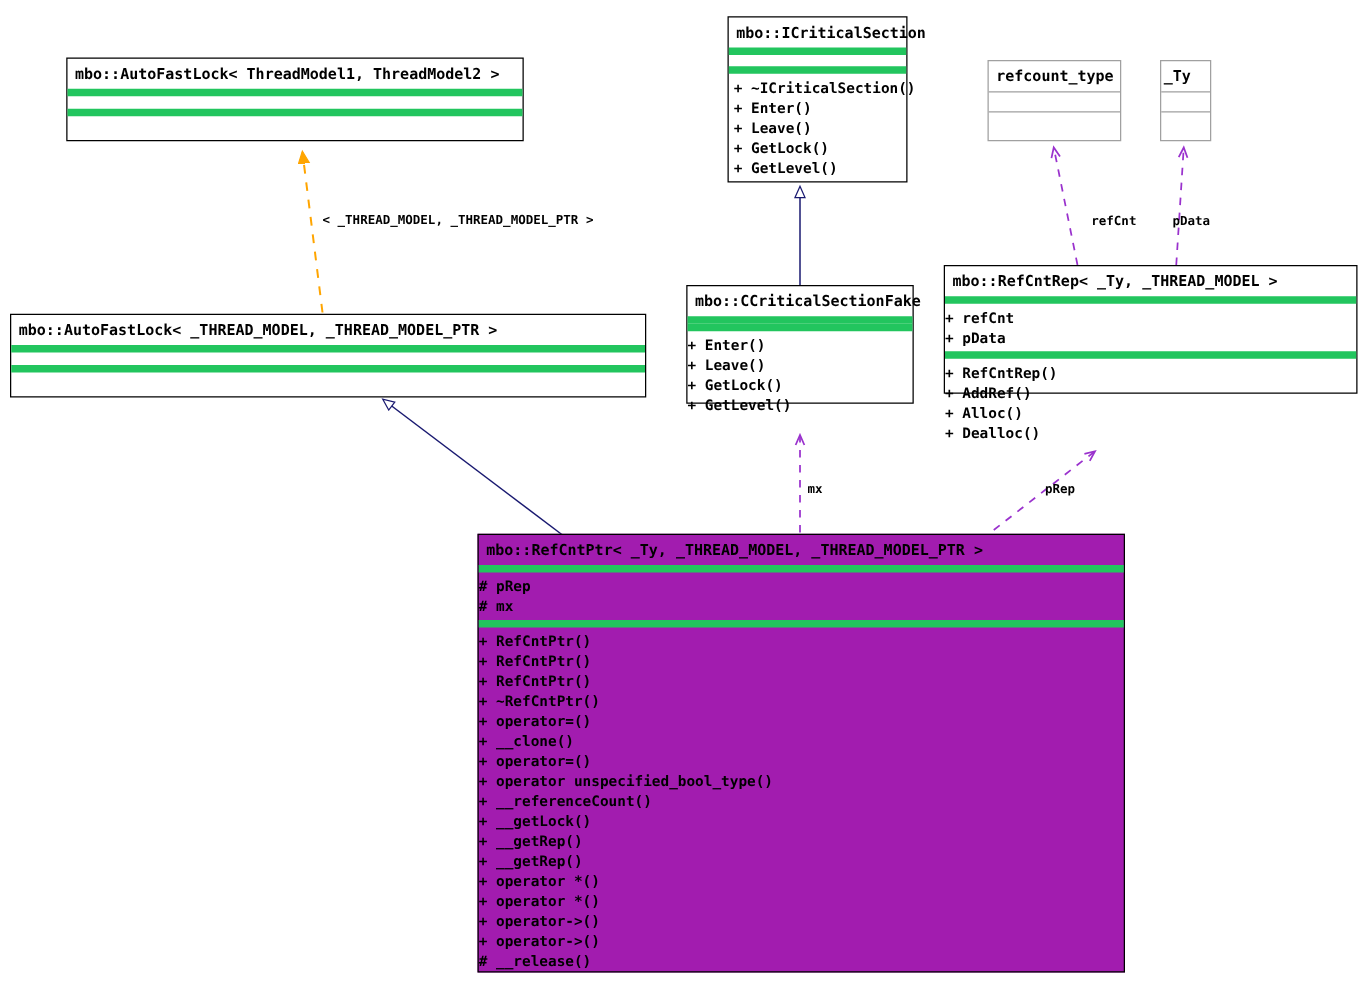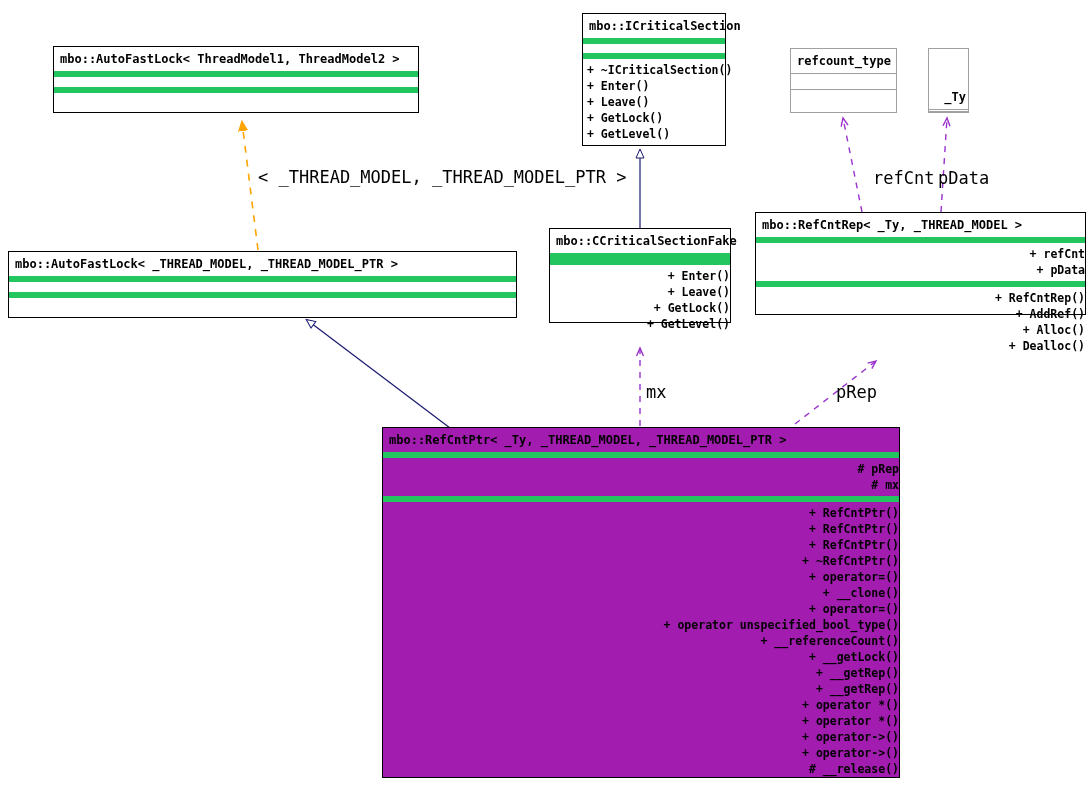--- a/index.html
+++ b/index.html
@@ -50,41 +50,41 @@
   }
   .title-c {
     font-weight: bold;
     font-size: 12px;
     line-height: 16px;
     padding: 4px 6px 4px 6px;
     text-align: left;
     color: #000000;
   }
   .title-center {
-    text-align: right;
+    text-align: left;
   }
   .members-c {
     font-weight: bold;
     font-size: 11.5px;
     line-height: 16px;
     color: #000000;
     padding: 3px 0 3px 0;
   }
   .member-row {
     white-space: nowrap;
     padding-left: 0;
   }
   .empty-c {
     height: 16px;
   }
   .edge-label {
     position: absolute;
     font-family: "DejaVu Sans Mono", "Liberation Mono", monospace;
-    font-weight: normal;
-    font-size: 17px;
+    font-weight: bold;
+    font-size: 10px;
     line-height: 14px;
     color: #000000;
     white-space: nowrap;
   }
 </style>
 </head>
 <body>
 
 <div id="canvas">
 
@@ -154,21 +154,21 @@
     </div>
   </div>
 
   <div class="uml-box gray-border" style="left:790px; top:48px; width:107px; height:65px;">
     <div class="compartment title-c title-center">refcount_type</div>
     <div class="compartment empty-c"></div>
     <div class="compartment empty-c"></div>
   </div>
 
   <div class="uml-box gray-border" style="left:928px; top:48px; width:41px; height:65px;">
-    <div class="compartment title-c title-center" style="padding-left:2px; padding-right:2px;margin-top:36px;">_Ty</div>
+    <div class="compartment title-c title-center" style="padding-left:2px; padding-right:2px;">_Ty</div>
     <div class="compartment empty-c"></div>
     <div class="compartment empty-c"></div>
   </div>
 
   <div class="uml-box" style="left:755px; top:212px; width:331px; height:103px;">
     <div class="compartment title-c">mbo::RefCntRep&lt; _Ty, _THREAD_MODEL &gt;</div>
     <div class="compartment members-c title-center">
       <div class="member-row">+ refCnt</div>
       <div class="member-row">+ pData</div>
     </div>

